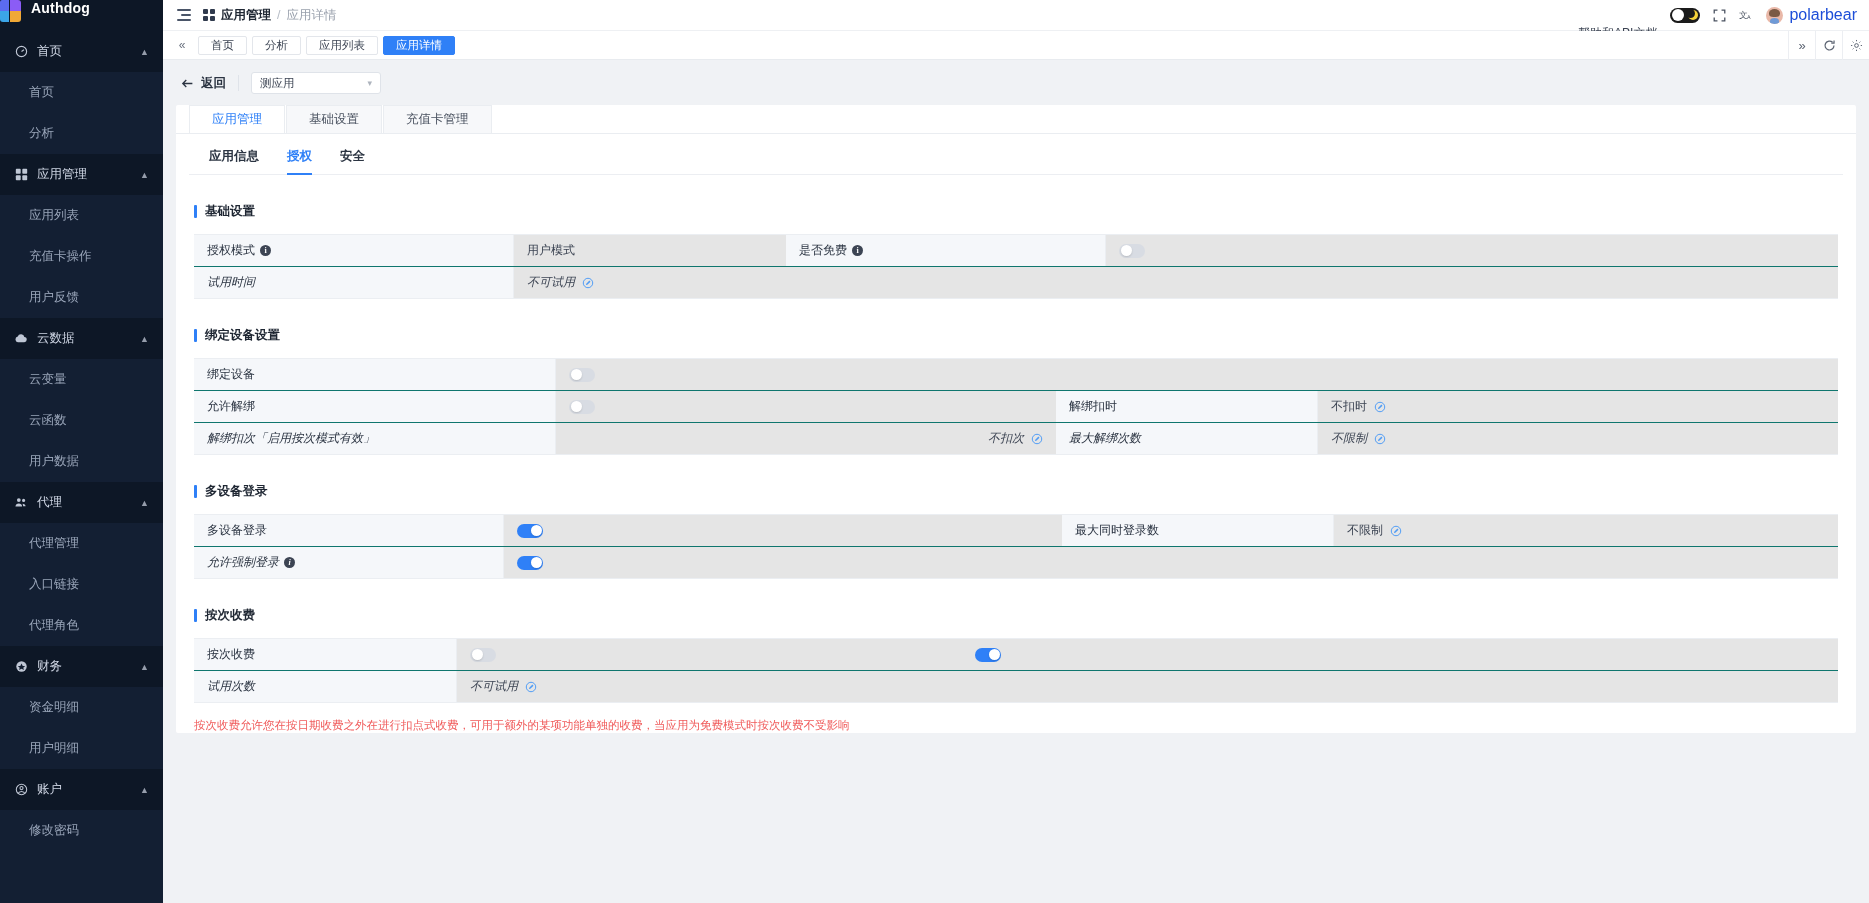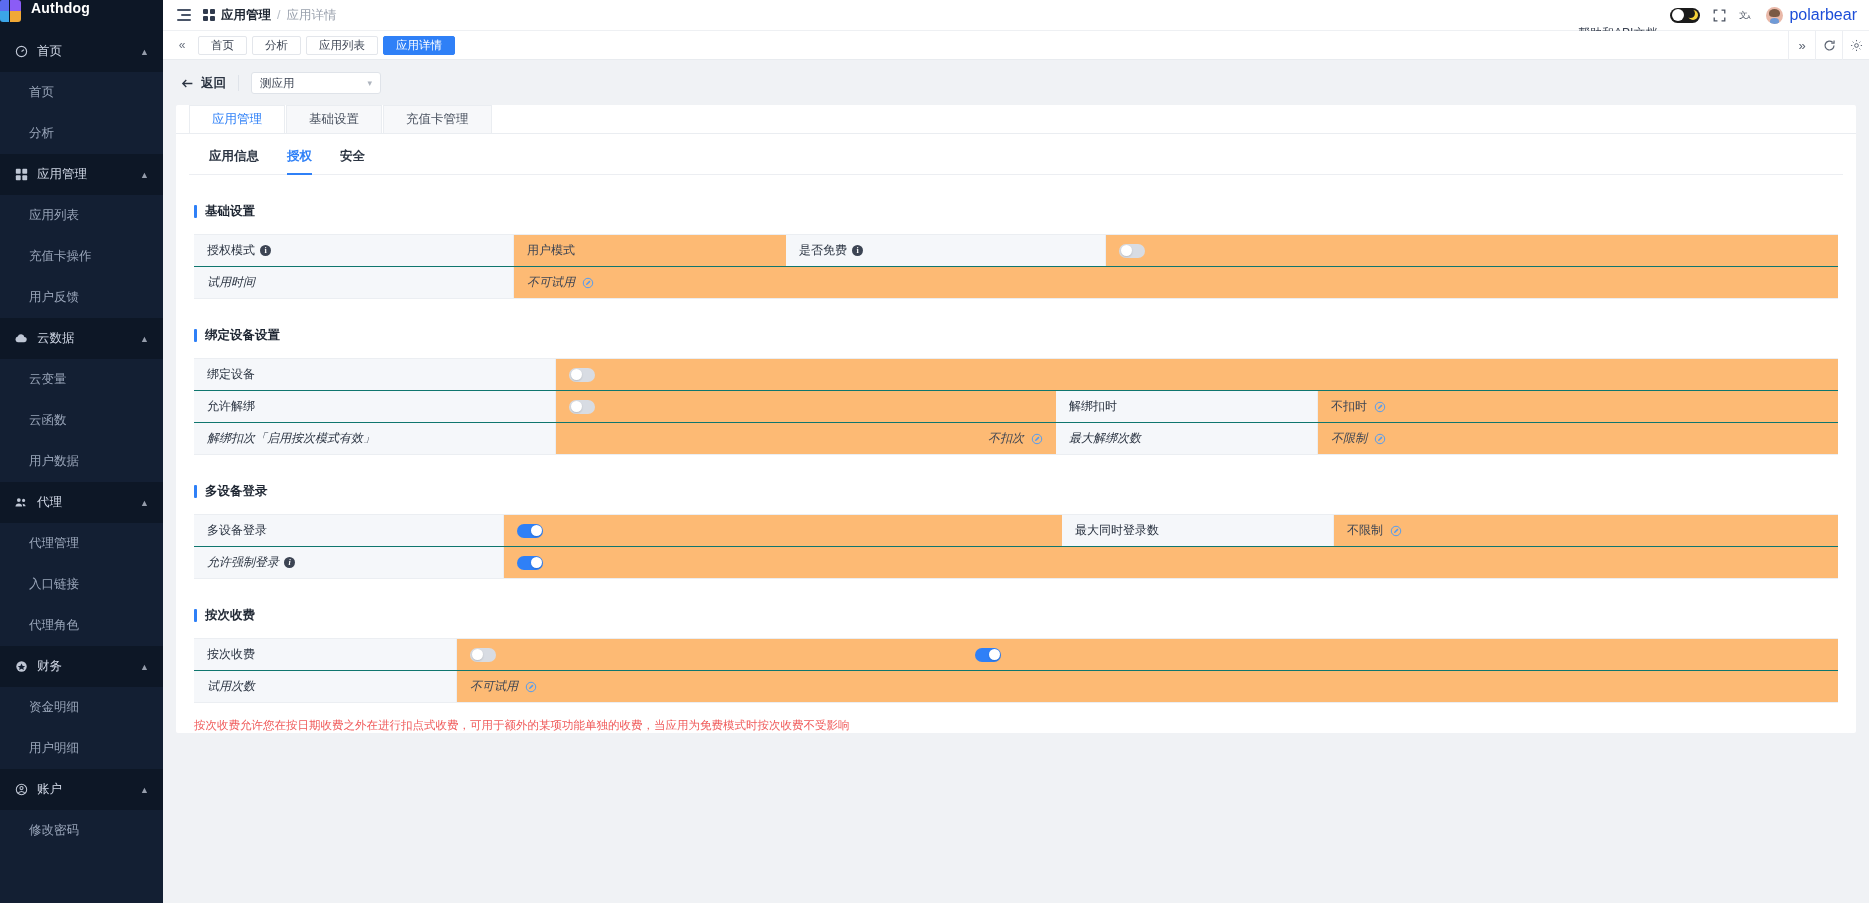--- a/index.html
+++ b/index.html
@@ -115,21 +115,21 @@
   .subtab.active:after { content:""; position:absolute; left:0; right:0; bottom:-1px; height:2px; background:#2f80f7;}
 
   .sect { margin: 28px 18px 0 18px; }
   .sect-title { display:flex; align-items:center; gap:8px; font-size:12.5px; font-weight:bold; color:#1f2733; }
   .sect-bar { width:3px; height:13px; background:#2f80f7; border-radius:1px; display:block; }
   .tbl { margin-top:14px; border:1px solid #ebeef2; border-left:none; border-right:none; }
   .tr { display:flex; border-bottom:1px solid #0f766e; }
   .tr:last-child { border-bottom:none;font-style:italic; }
   .th, .td { display:flex; align-items:center; font-size:12px; min-height:31px; padding: 0 13px; }
   .th { background:#f5f7fa; color:#2b3442; border-right:1px solid #ebeef2; }
-  .td { background:#fdba74; color:#3c4453; }
+  .td { background:#e5e5e5; color:#3c4453; }
   .info-i {
     width:11px; height:11px; border-radius:50%; background:#3c4453; color:#fff;
     font-size:8px; display:inline-flex; align-items:center; justify-content:center;
     margin-left:5px; font-weight:bold; font-family:"Liberation Serif", serif; cursor:pointer;
   }
   .edit-ic { margin-left:7px; color:#4e9bf5; font-size:11px; cursor:pointer; display:inline-flex;}
   .sw { width:26px; height:14px; border-radius:8px; background:#d8dce3; position:relative; cursor:pointer; flex-shrink:0;}
   .sw i { position:absolute; top:1.5px; left:1.5px; width:11px; height:11px; border-radius:50%; background:#fff; display:block; box-shadow:0 1px 2px rgba(0,0,0,.15);}
   .sw.on { background:#2f80f7; }
   .sw.on i { left:13.5px; }

